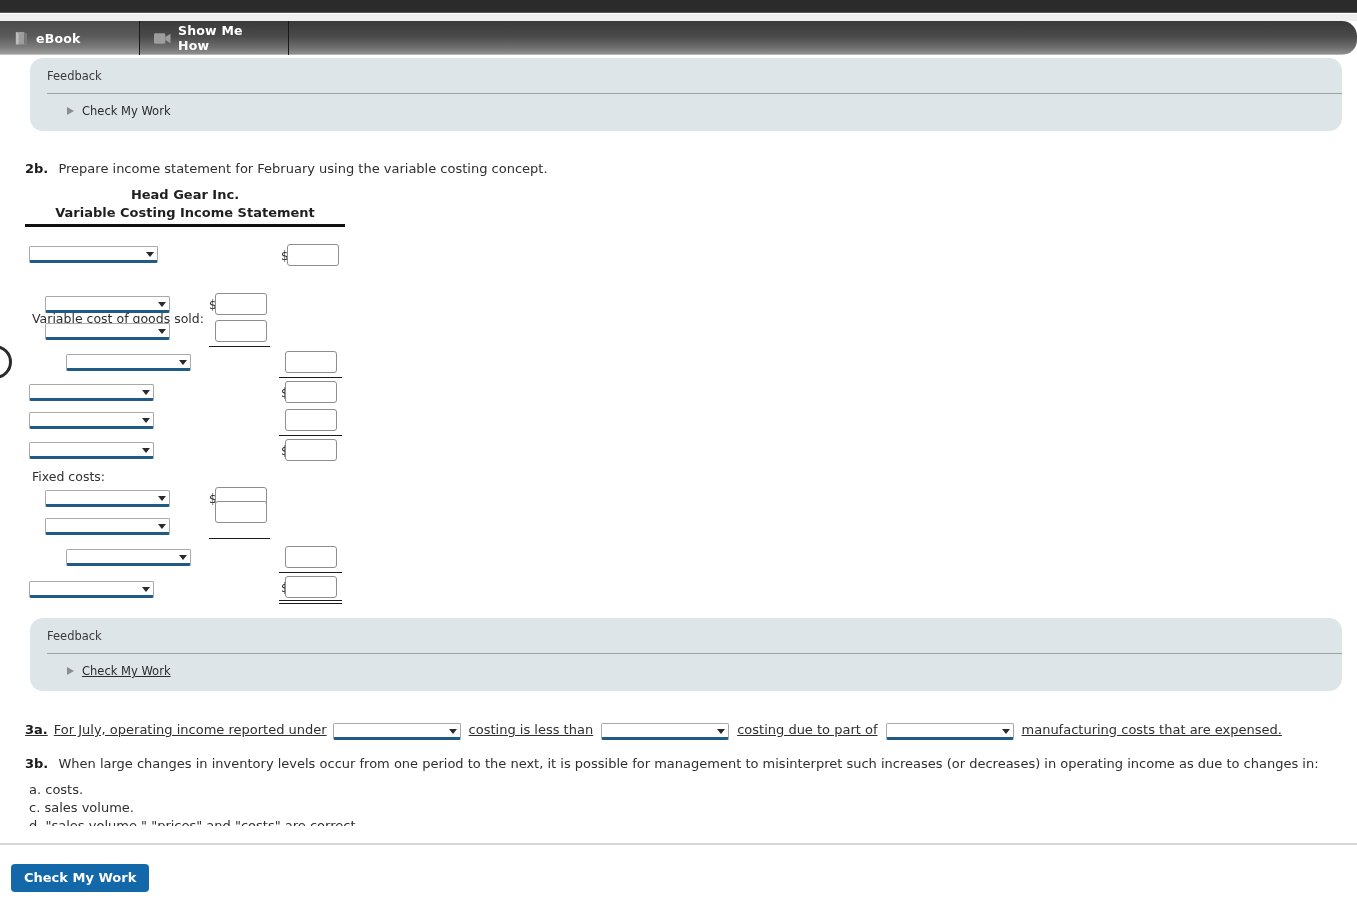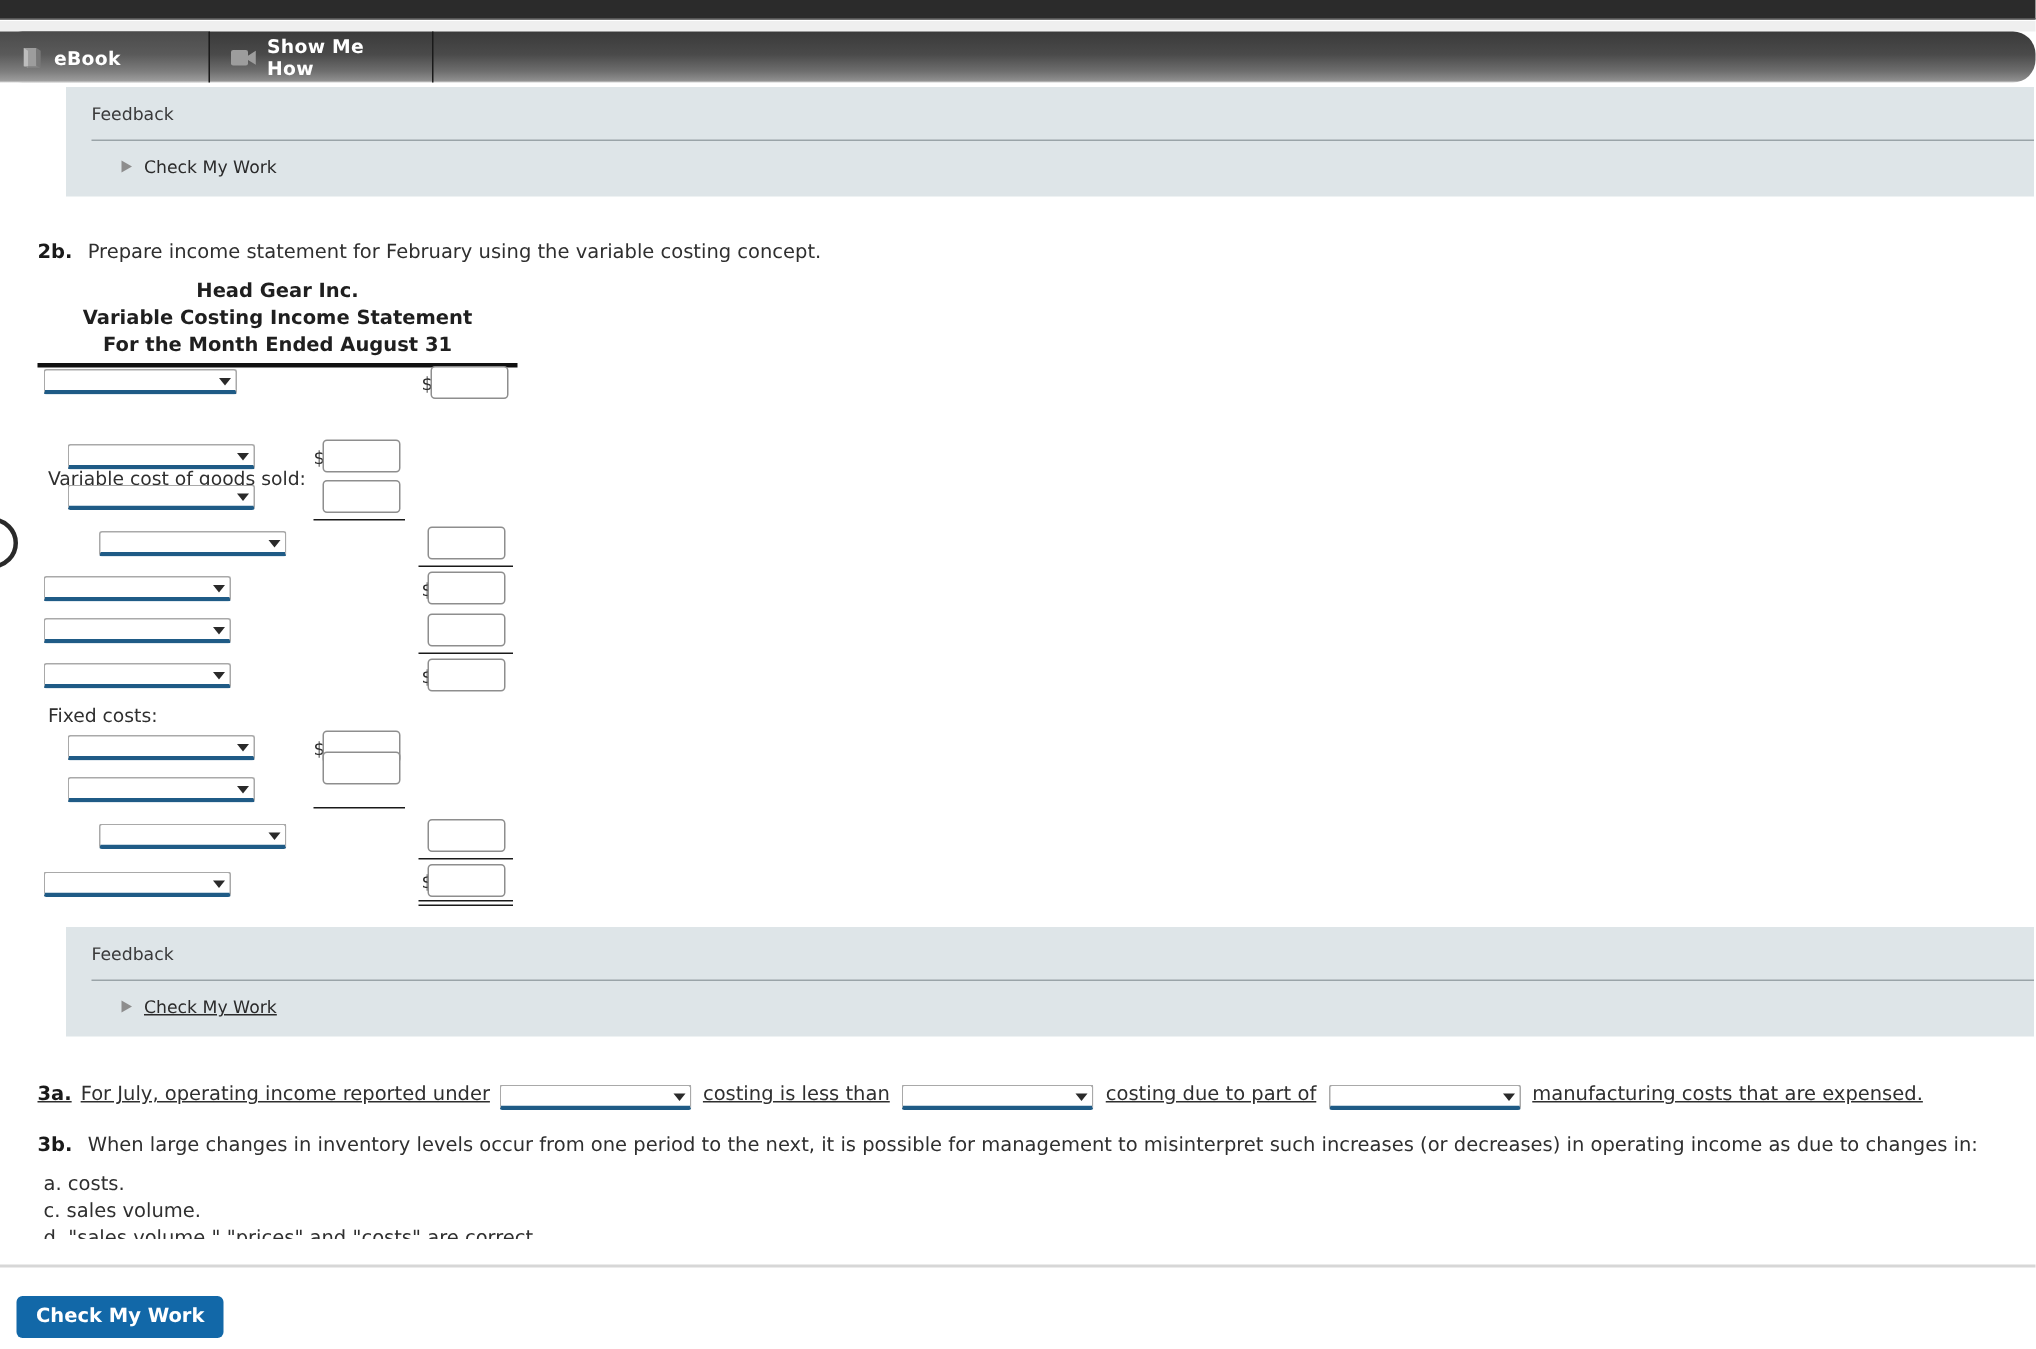--- a/index.html
+++ b/index.html
@@ -44,22 +44,23 @@
   .tab-ebook { left: 0; width: 139px; }
   .tab-smh   { left: 140px; width: 148px; }
   .sep1 { left: 139px; }
   .sep2 { left: 288px; }
 
   .icon-book { width: 15px; height: 15px; display: block; }
   .icon-video { width: 17px; height: 13px; display: block; }
 
   
   .feedback {
-    position: absolute; left: 44px; width: 1312px;
+    position: absolute; left: 30px; width: 1312px;
     background: #dee5e8;
+    border-radius: 13px;
   }
   .fb1 { top: 58px; height: 73px; }
   .fb2 { top: 618px; height: 73px; }
   .fb-title {
     position: absolute; left: 17px; top: 11px;
     font-size: 11.5px; color: #3a3a3a;
   }
   .fb-rule {
     position: absolute; left: 17px; right: 0; top: 35px; height: 1px;
     background: #9aa4a8;
@@ -218,21 +219,20 @@
 </div>
 
 <div class="qrow" id="q2b">
   <span class="qnum">2b.</span>
   <span style="margin-left:6px">Prepare income statement for February using the variable costing concept.</span>
 </div>
 
 <div class="stmt">
   <div class="stmt-title">Head Gear Inc.</div>
   <div class="stmt-title">Variable Costing Income Statement</div>
-  <div class="stmt-title">For the Month Ended August 31</div>
   <div class="stmt-rule"></div>
 </div>
 
 <div class="selwrap" style="left:29px; top:246px; width:129px;">
   <select class="cell" style="left:0; top:0; width:129px;">
     <option></option>
   </select>
 </div>
 <span class="dollar" style="left:281px; top:249px;">$</span>
 <input class="amt" style="left: 287px; top: 244px;" value="">

